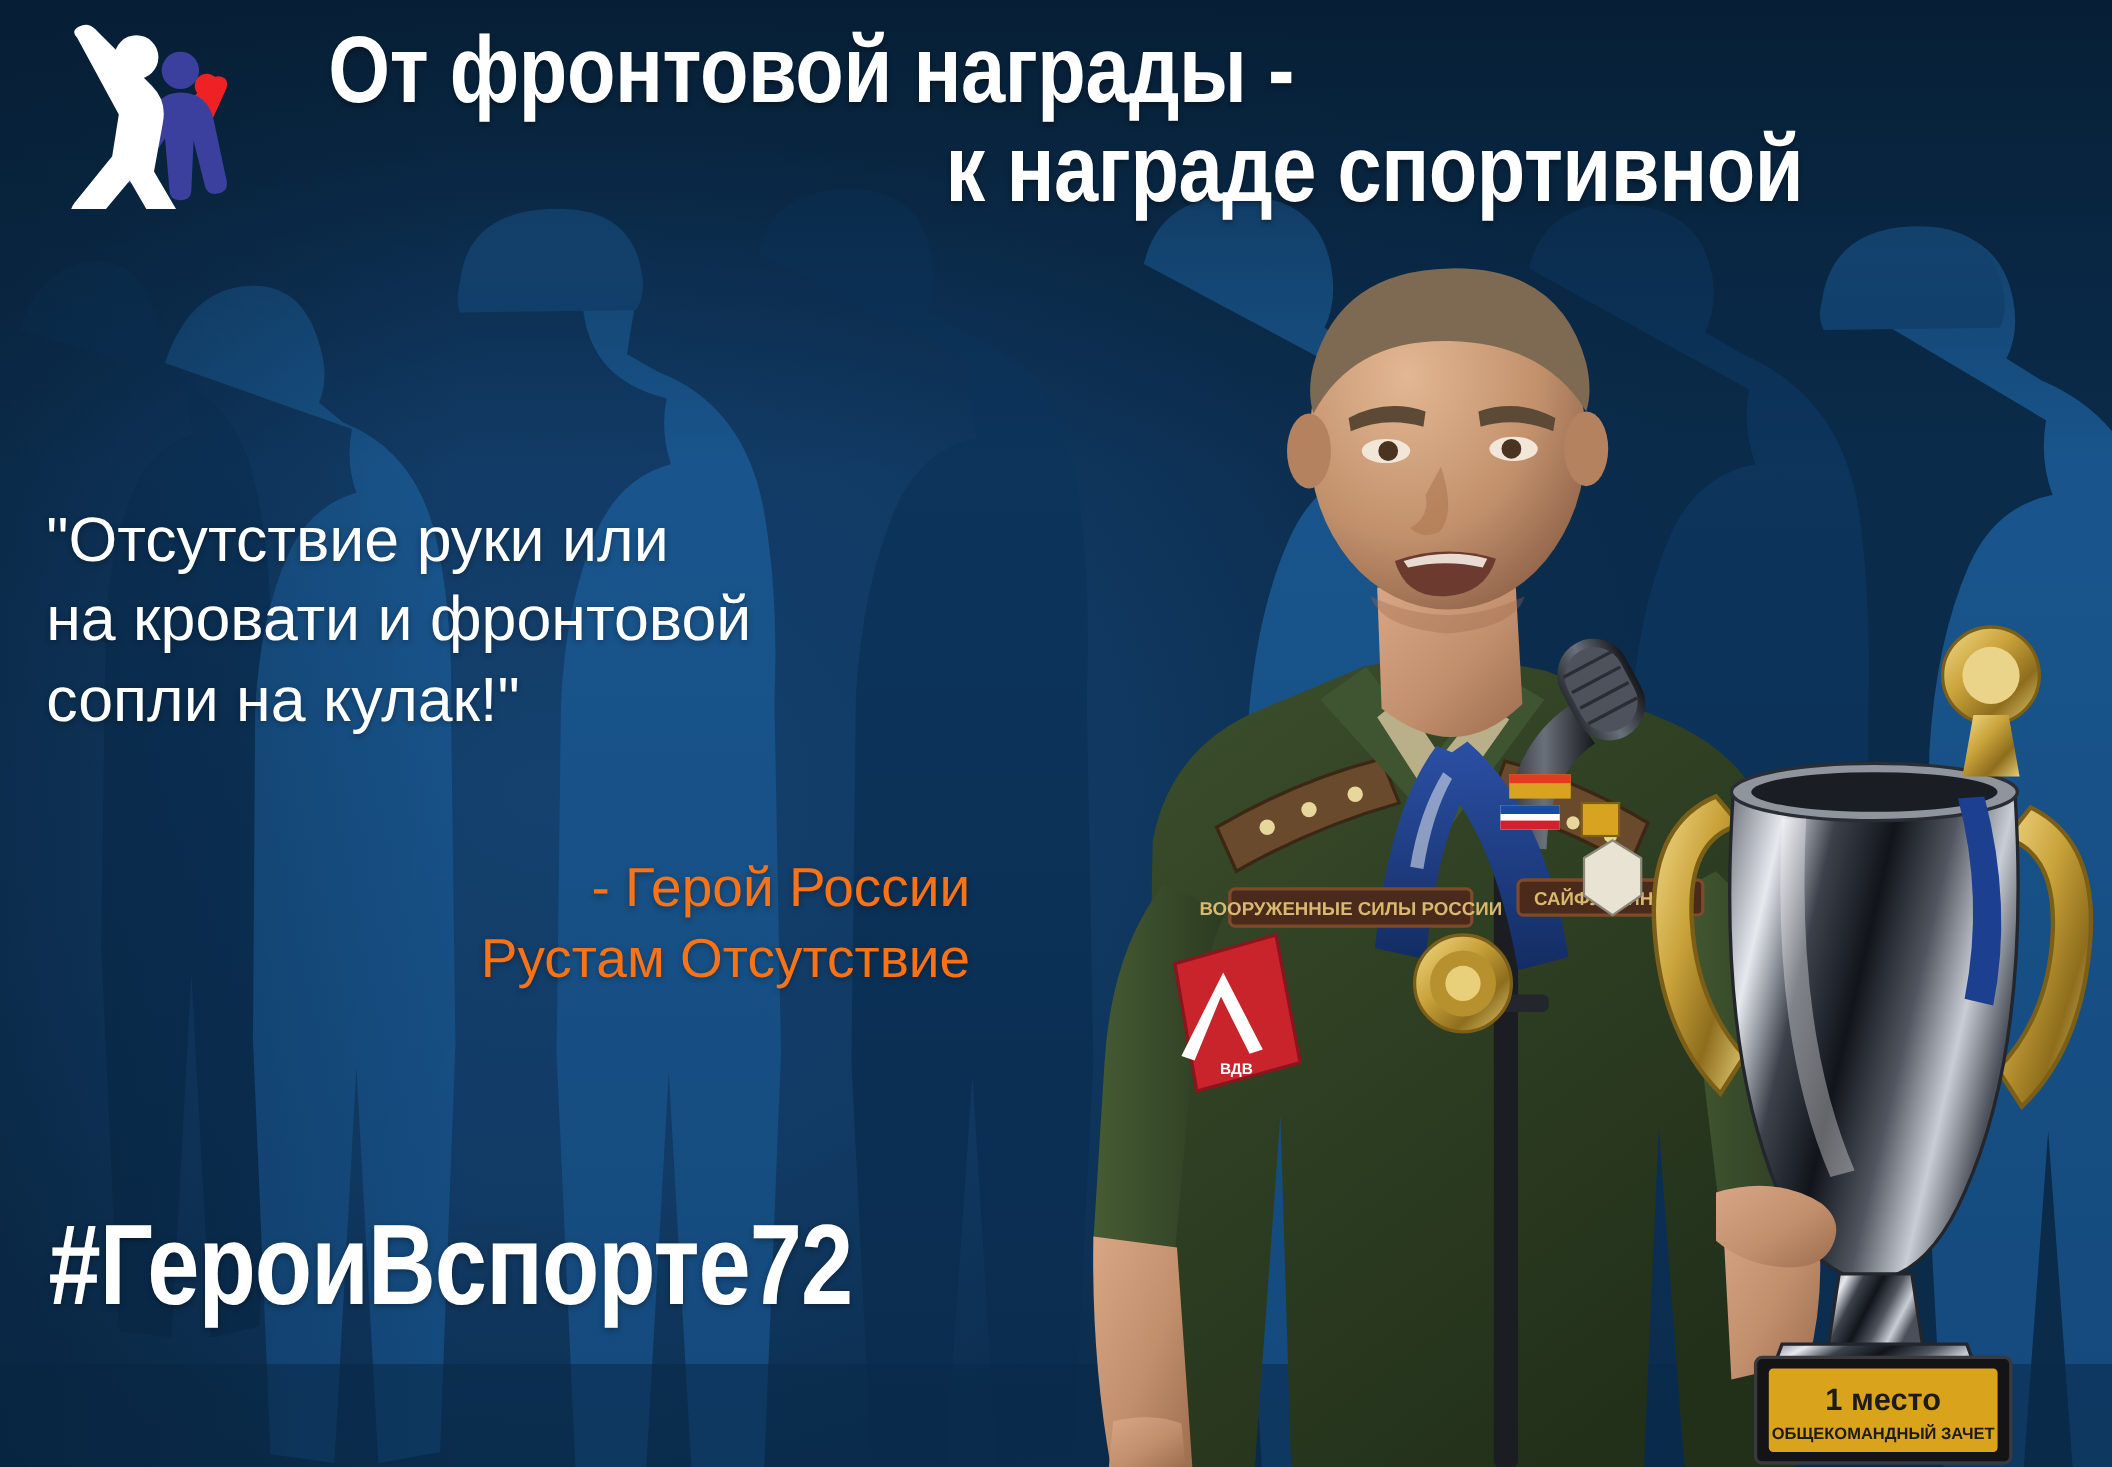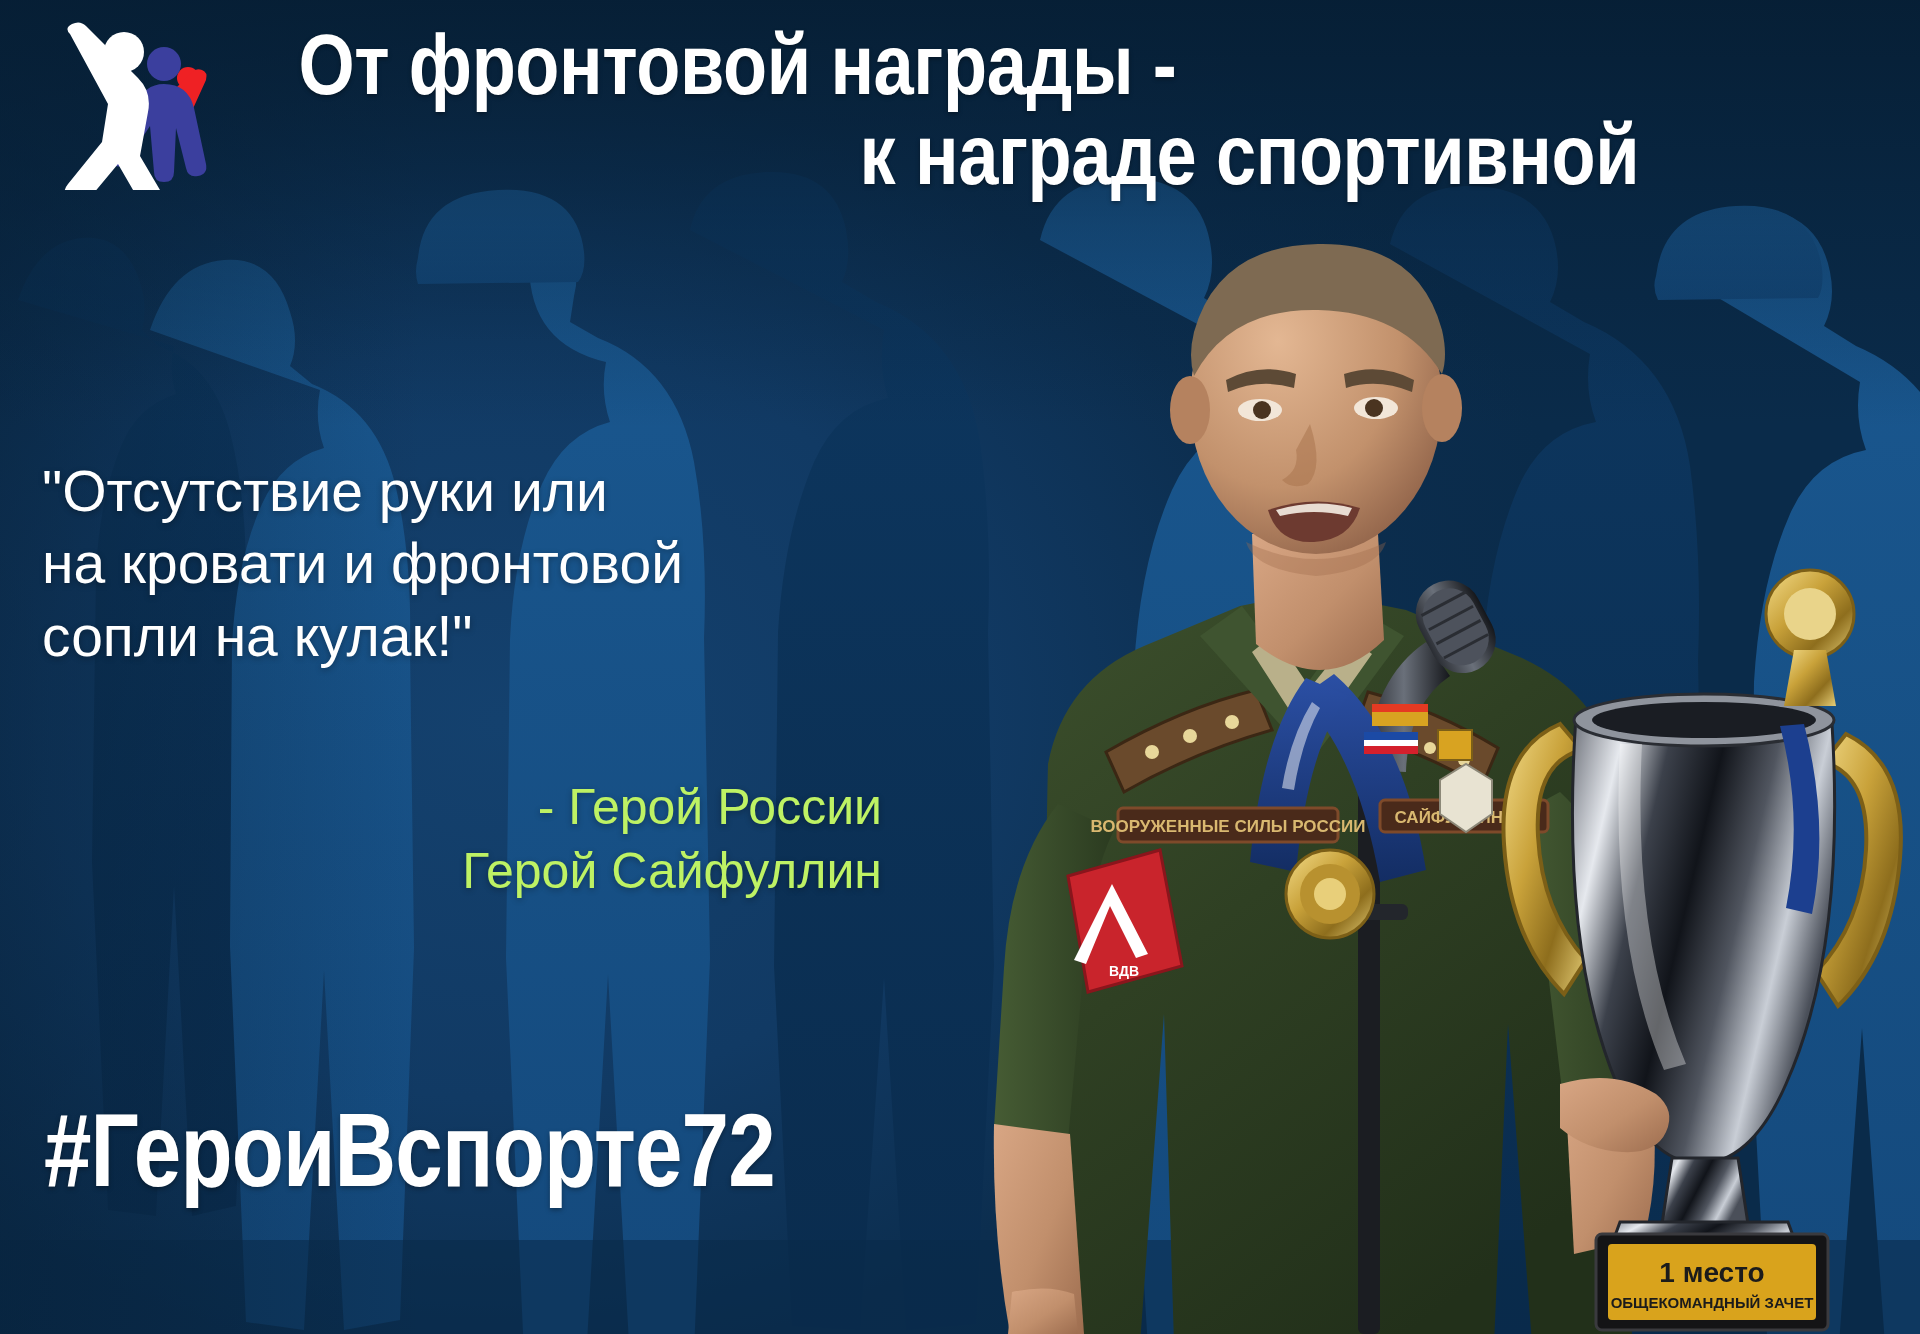--- a/index.html
+++ b/index.html
@@ -77,21 +77,21 @@
     font-weight: normal;
     text-shadow: 0 2px 6px rgba(0,0,0,.30);
   }
   .quote .ql { display: block; white-space: nowrap; }
 
   .attribution {
     position: absolute;
     left: 42px;
     top: 775px;
     width: 960px;
-    color: #bef264;
+    color: #f97316;
     font-size: 50px;
     line-height: 1.28;
     text-align: right;
     padding-right: 120px;
     box-sizing: border-box;
     text-shadow: 0 2px 6px rgba(0,0,0,.30);
   }
   .attribution .al { display: block; white-space: nowrap; }
 
   
@@ -185,21 +185,21 @@
   </div>
 
   <div class="quote">
     <span class="ql">"Отсутствие руки или</span>
     <span class="ql">на кровати и фронтовой</span>
     <span class="ql">сопли на кулак!"</span>
   </div>
 
   <div class="attribution">
     <span class="al">- Герой России</span>
-    <span class="al">Герой Сайфуллин</span>
+    <span class="al">Рустам Отсутствие</span>
   </div>
 
   <div class="hashtag">#ГероиВспорте72</div>
 
   <div class="photo">
     <svg viewBox="0 0 1060 1130" xmlns="http://www.w3.org/2000/svg">
       <defs>
         <linearGradient id="skin" x1="0" y1="0" x2="1" y2="1">
           <stop offset="0%" stop-color="#d8a684"></stop>
           <stop offset="55%" stop-color="#c18f6c"></stop>

